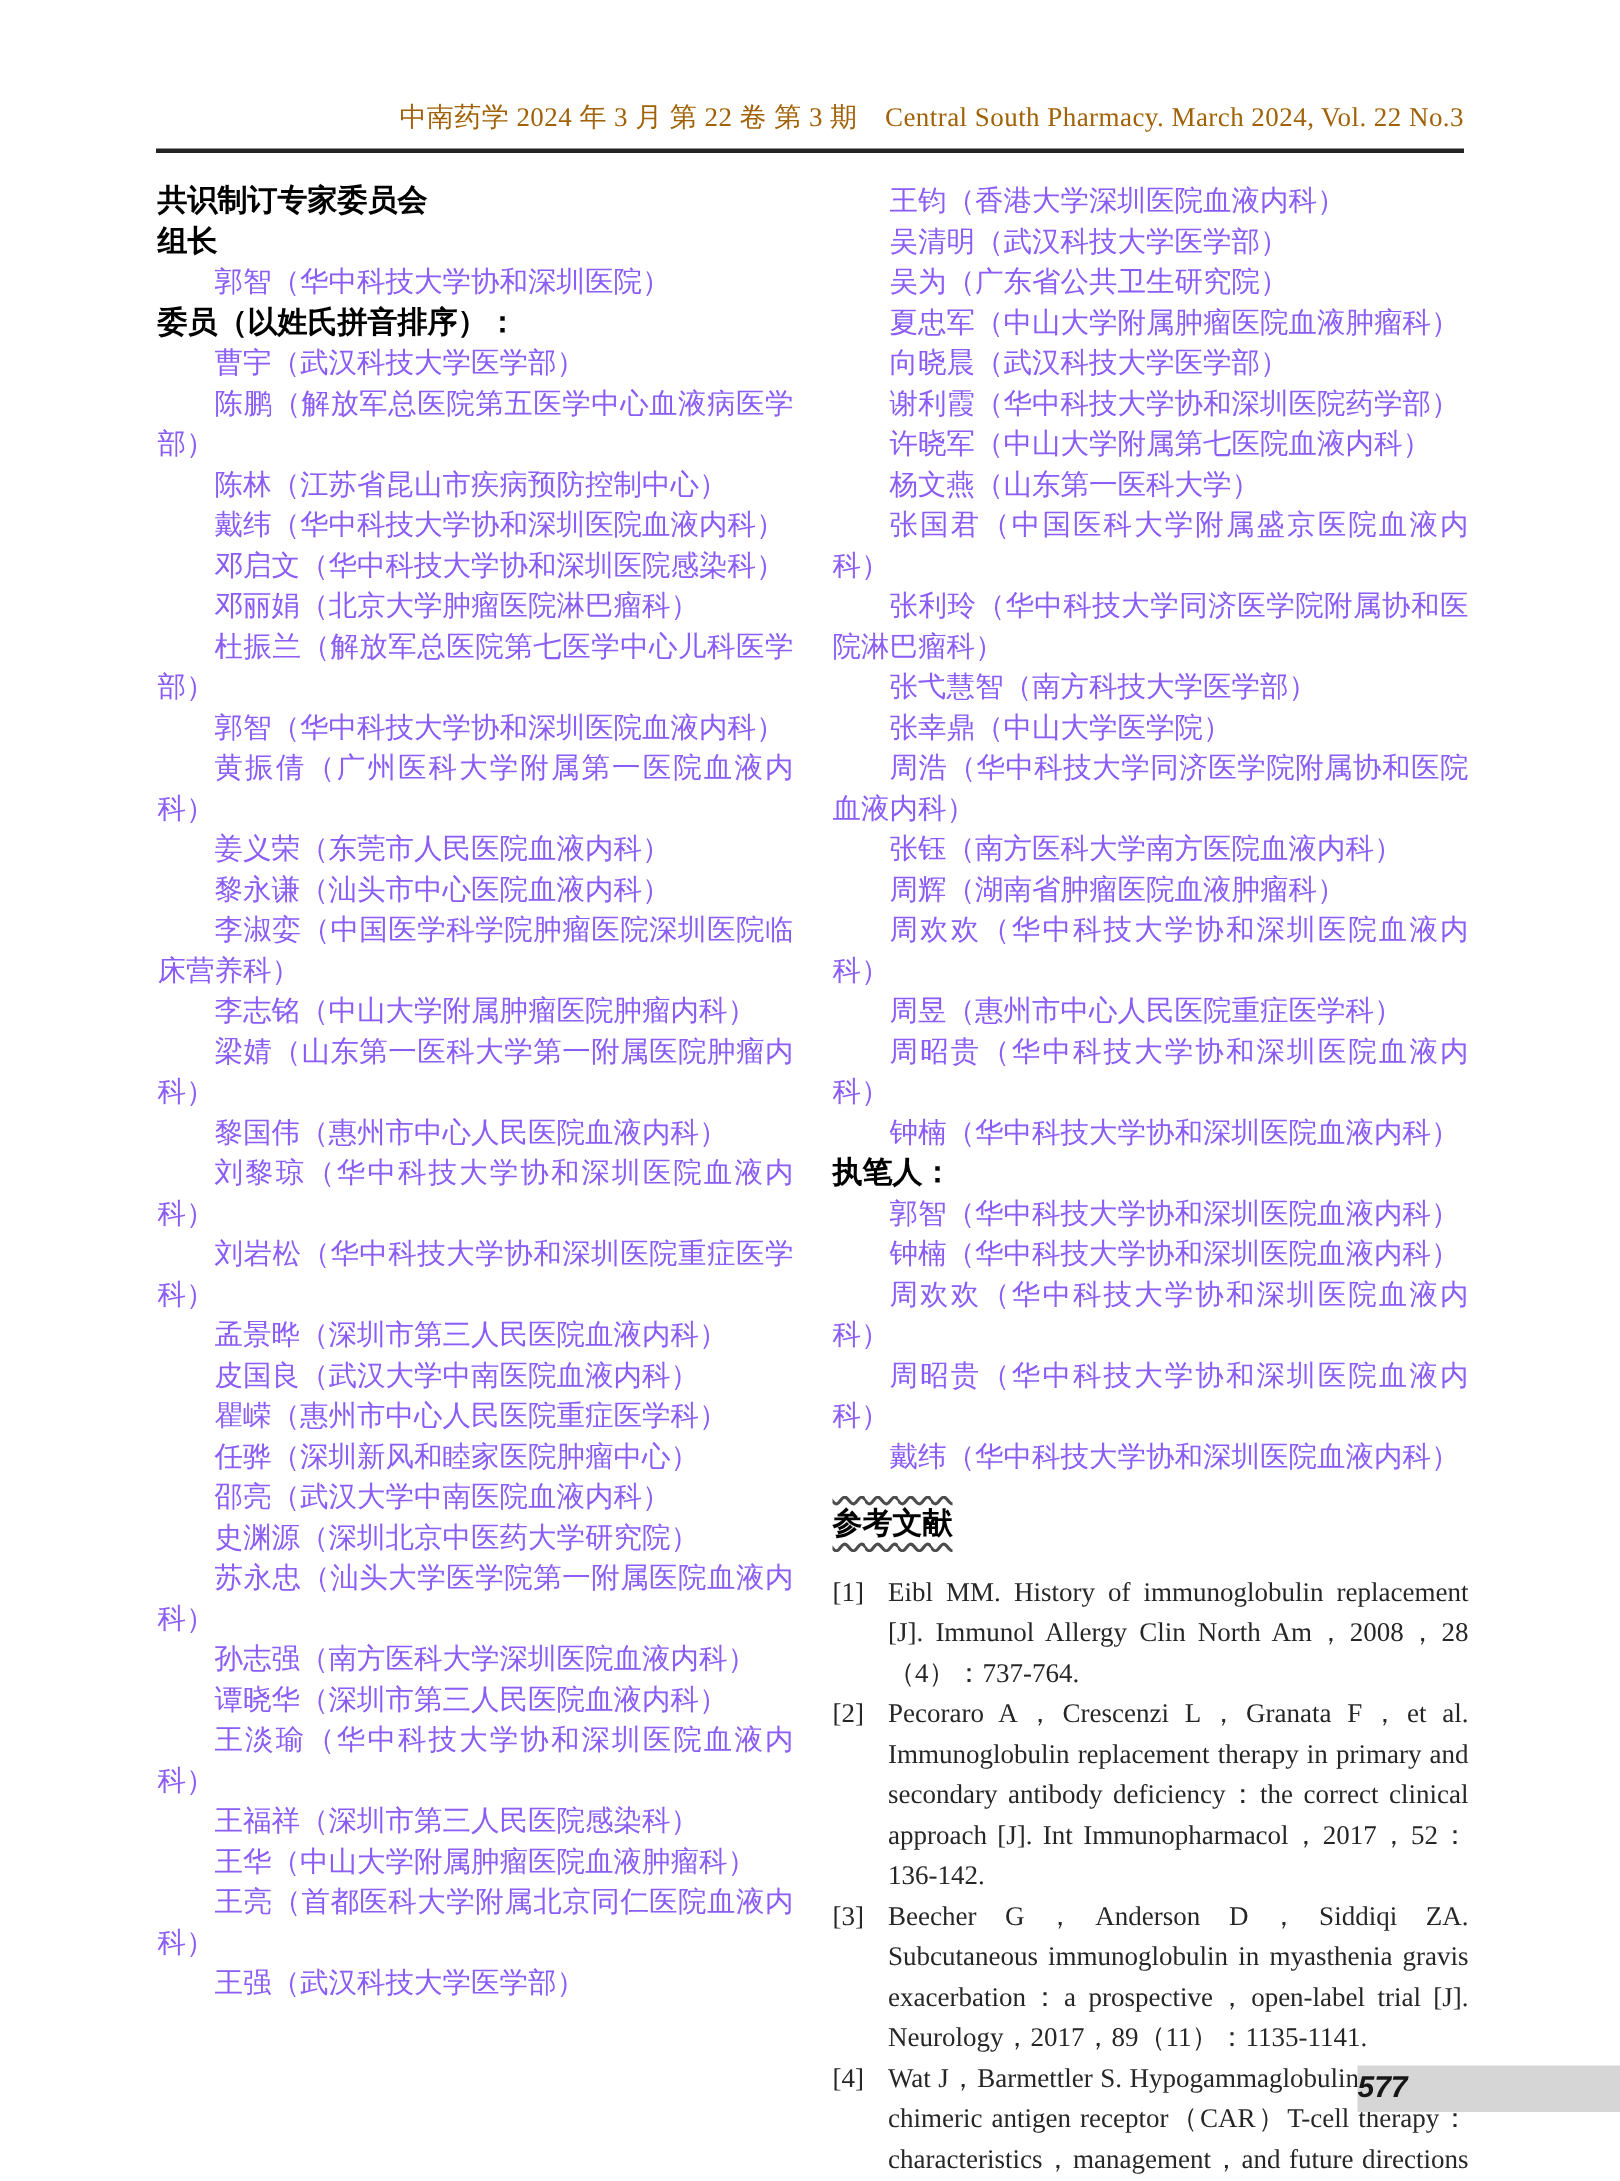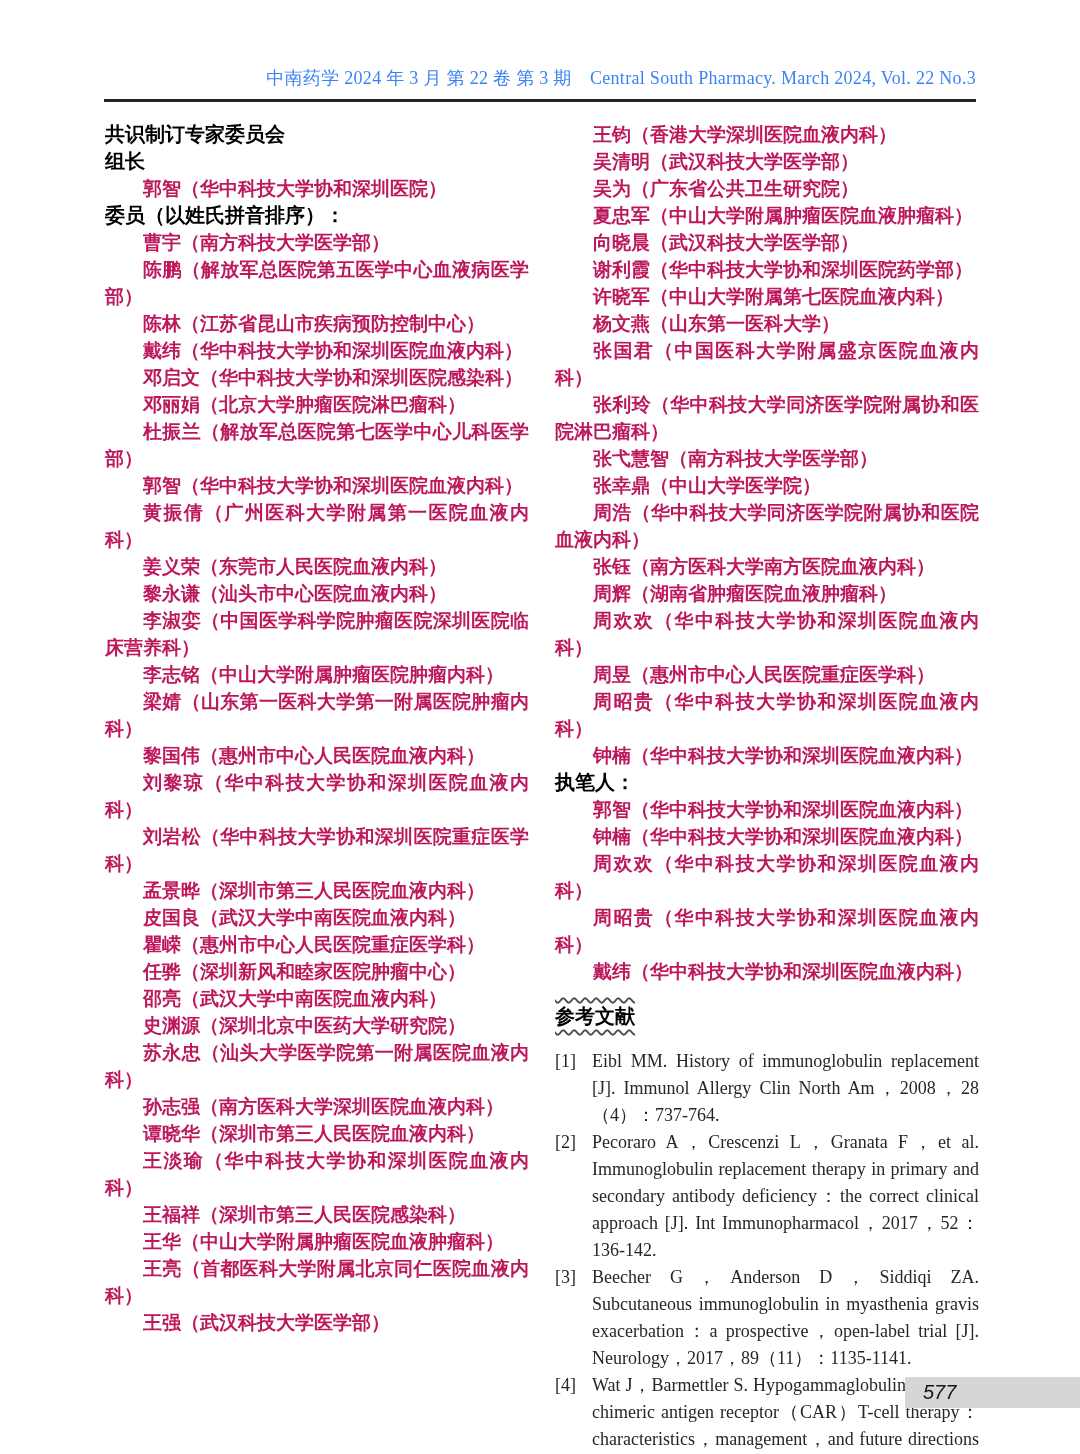--- a/index.html
+++ b/index.html
@@ -12,21 +12,21 @@
     color: #262626;
     overflow: hidden;
   }
   .journal-line {
     position: absolute;
     top: 66px; left: 105px; right: 104px;
     text-align: right;
     font-family: "Liberation Serif", serif;
     font-size: 18px;
     letter-spacing: 0.3px;
-    color: #3b82f6;
+    color: #a16207;
     white-space: nowrap;
   }
   .header-rule {
     position: absolute;
     top: 99px; left: 104px; right: 104px;
     height: 2.5px;
     background: #242424;
   }
   .columns {
     position: absolute;
@@ -44,22 +44,21 @@
     line-height: 27px;
     color: #000000;
   }
   .entry {
     margin: 0;
     font-family: "Liberation Serif", serif;
     font-size: 19px;
     line-height: 27px;
     text-indent: 2em;
     text-align: justify;
-    color: #be185d;
-    font-weight: bold;
+    color: #8b5cf6;
   }
   .refs-title {
     margin: 14px 0 13px 0 !important;
   }
   .refs-title .wavy {
     display: inline-block;
     text-decoration-line: underline overline;
     text-decoration-style: wavy;
     text-decoration-color: #4d4d4d;
     text-decoration-thickness: 1.5px;
@@ -84,23 +83,22 @@
     position: absolute;
     right: 0;
     top: 1377px;
     width: 175px;
     height: 31px;
     background: #d6d6d6;
     display: flex;
     align-items: center;
   }
   .pagenum-box .pagenum {
-    padding-left: 18px;
     font-family: "Liberation Sans", sans-serif;
-    font-weight: 400;
+    font-weight: 700;
     font-style: italic;
     font-size: 20px;
     color: #161616;
     text-align: right;
   }
 </style>
 </head>
 <body>
 
 <div class="page">
@@ -110,21 +108,21 @@
 
   <div class="columns">
 
     <section class="col">
       <h2>共识制订专家委员会</h2>
       <h3>组长</h3>
       <p class="entry">郭智（华中科技大学协和深圳医院）</p>
       <h3>委员（以姓氏拼音排序）：</h3>
       <div>
 
-          <p class="entry">曹宇（南方科技大学医学部）</p>
+          <p class="entry">曹宇（武汉科技大学医学部）</p>
 
           <p class="entry">陈鹏（解放军总医院第五医学中心血液病医学部）</p>
 
           <p class="entry">陈林（江苏省昆山市疾病预防控制中心）</p>
 
           <p class="entry">戴纬（华中科技大学协和深圳医院血液内科）</p>
 
           <p class="entry">邓启文（华中科技大学协和深圳医院感染科）</p>
 
           <p class="entry">邓丽娟（北京大学肿瘤医院淋巴瘤科）</p>

